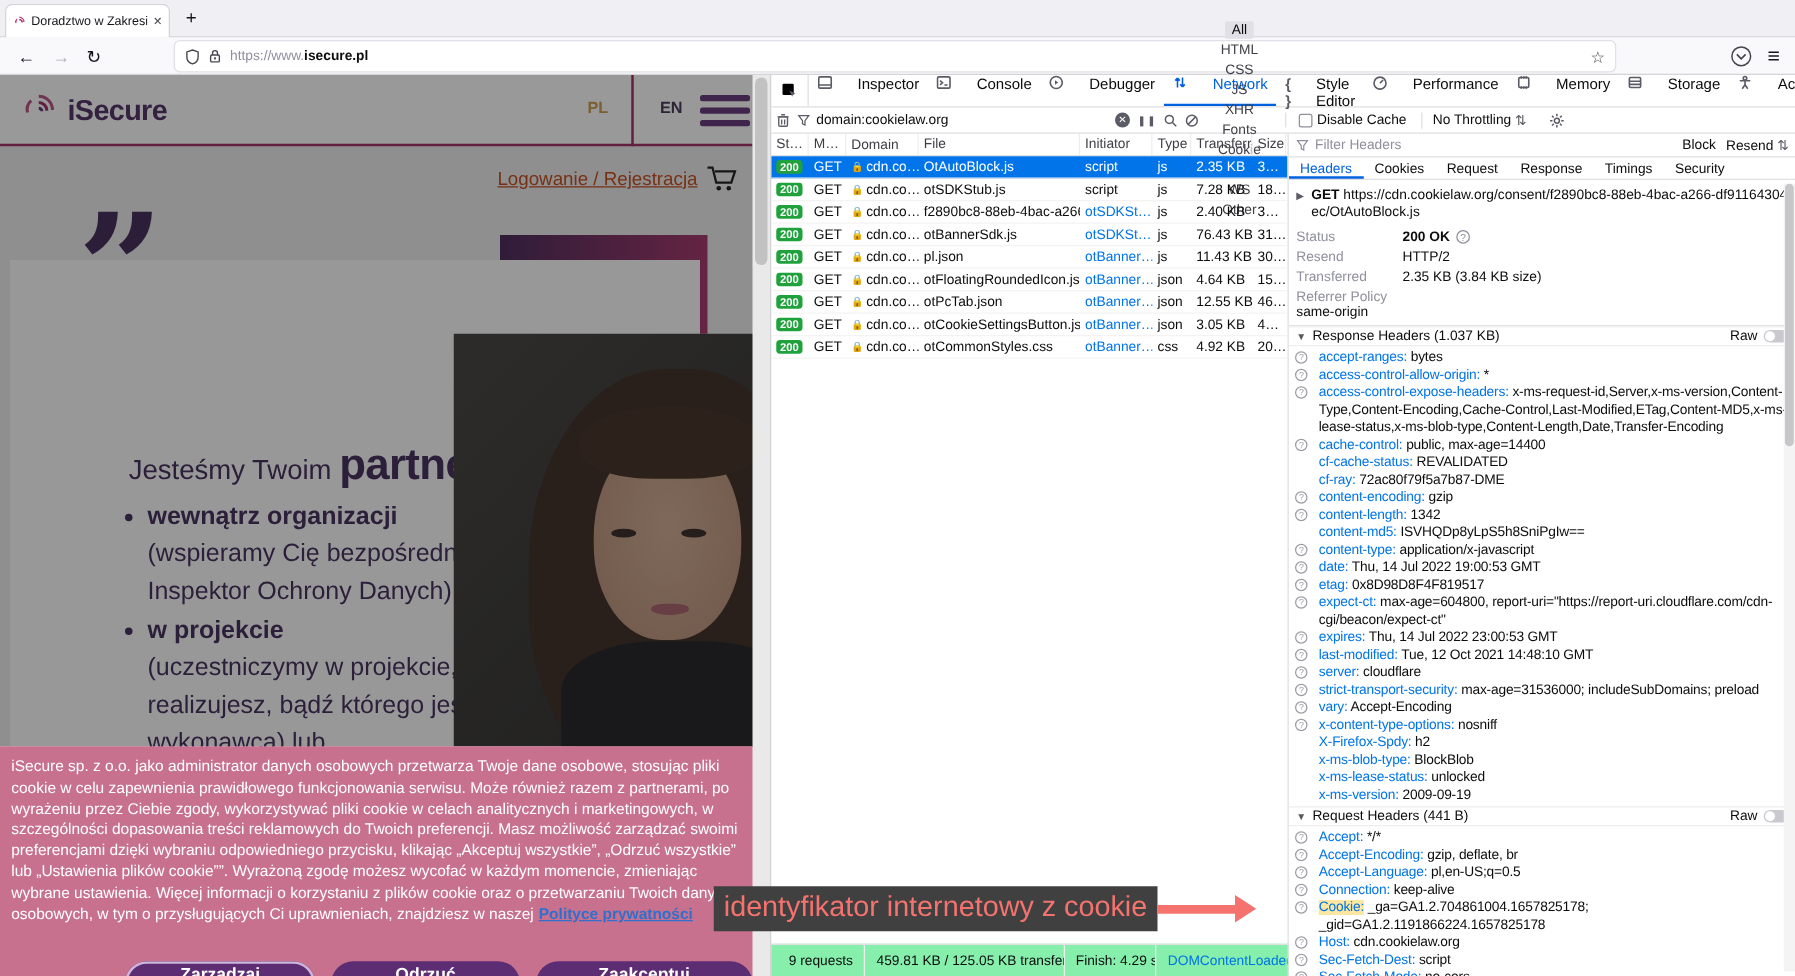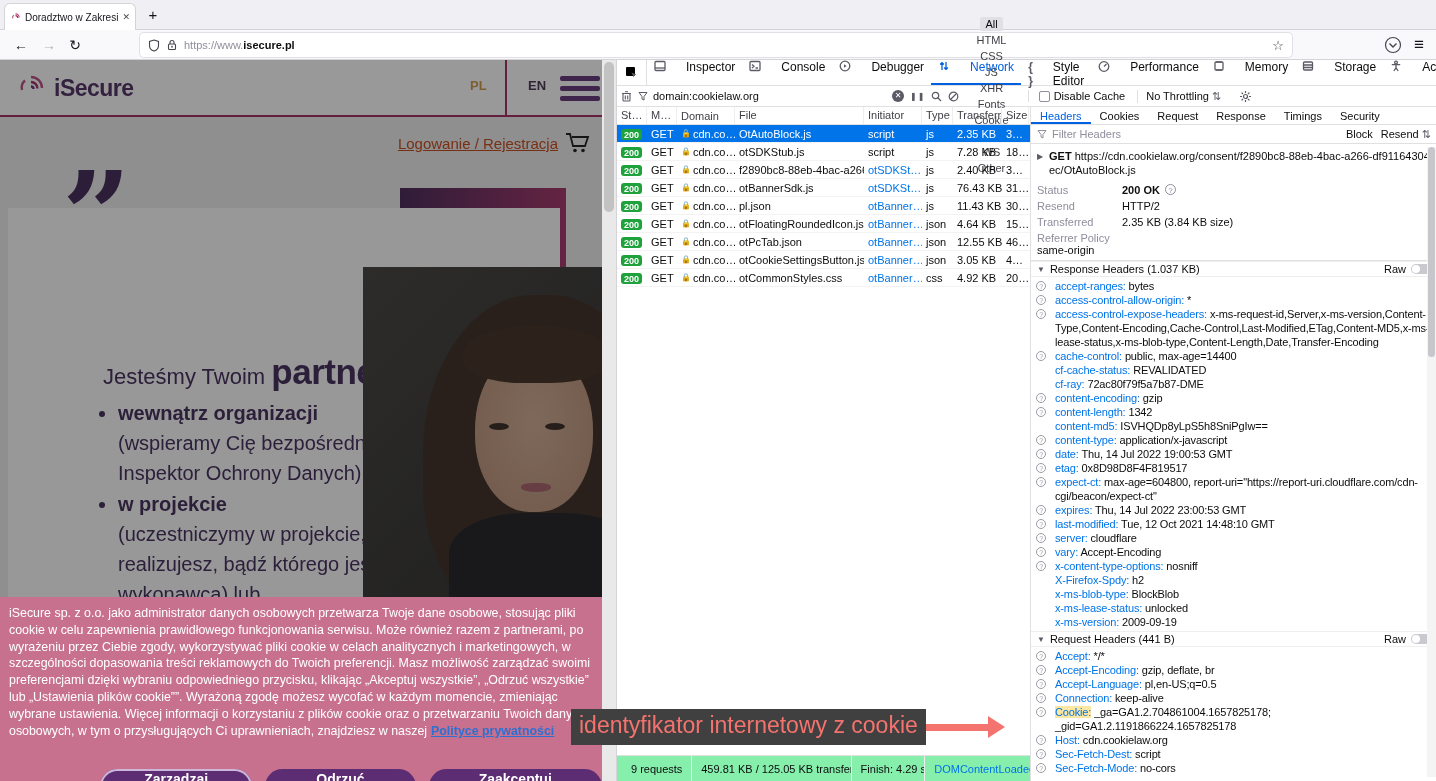--- a/index.html
+++ b/index.html
@@ -512,38 +512,38 @@
       </div>
     <div class="st-item">
         <span>Finish: 4.29 s</span>
       </div>
     <div class="st-item" style="border-right:none;">
         <span class="st-blue">DOMContentLoaded:</span>
       </div>
   </div>
 
   <div id="hd-pane">
+    <div id="hd-filter-row">
+      <svg width="10" height="10" viewBox="0 0 10 10">
+          <path d="M1 1.5h8L6 5.5v3.5L4 8V5.5z" stroke="#8f8f9d" fill="none" stroke-width="1"></path>
+        </svg>
+      <span>Filter Headers</span>
+      <div class="hd-fr-right">
+        <span>Block</span>
+        <span><span>Resend</span> <span style="color:#5b5b66;">⇅</span></span>
+      </div>
+    </div>
     <div id="hd-tabs">
         <div class="hd-tab active">Headers</div>
         <div class="hd-tab">Cookies</div>
         <div class="hd-tab">Request</div>
         <div class="hd-tab">Response</div>
         <div class="hd-tab">Timings</div>
         <div class="hd-tab">Security</div>
       </div>
-    <div id="hd-filter-row">
-      <svg width="10" height="10" viewBox="0 0 10 10">
-          <path d="M1 1.5h8L6 5.5v3.5L4 8V5.5z" stroke="#8f8f9d" fill="none" stroke-width="1"></path>
-        </svg>
-      <span>Filter Headers</span>
-      <div class="hd-fr-right">
-        <span>Block</span>
-        <span><span>Resend</span> <span style="color:#5b5b66;">⇅</span></span>
-      </div>
-    </div>
     <div id="req-summary">
       <div id="req-url-line">
         <span class="tri">▶</span>
         <b>GET</b>
         <span style="color:#0c0c0d;">https://cdn.cookielaw.org/consent/f2890bc8-88eb-4bac-a266-df91164304ec/OtAutoBlock.js</span>
       </div>
       <div class="kv">
           <span class="k">Status</span>
           <span class="v status-green">200 OK</span>
           <span class="qmark">?</span>
@@ -579,20 +579,21 @@
         <div class="hdr-row"><span class="qm">?</span><span class="hdr-name">content-encoding:</span><span class="hdr-val"> gzip</span></div>
         <div class="hdr-row"><span class="qm">?</span><span class="hdr-name">content-length:</span><span class="hdr-val"> 1342</span></div>
         <div class="hdr-row"><span class="hdr-name">content-md5:</span><span class="hdr-val"> ISVHQDp8yLpS5h8SniPgIw==</span></div>
         <div class="hdr-row"><span class="qm">?</span><span class="hdr-name">content-type:</span><span class="hdr-val"> application/x-javascript</span></div>
         <div class="hdr-row"><span class="qm">?</span><span class="hdr-name">date:</span><span class="hdr-val"> Thu, 14 Jul 2022 19:00:53 GMT</span></div>
         <div class="hdr-row"><span class="qm">?</span><span class="hdr-name">etag:</span><span class="hdr-val"> 0x8D98D8F4F819517</span></div>
         <div class="hdr-row"><span class="qm">?</span><span class="hdr-name">expect-ct:</span><span class="hdr-val"> max-age=604800, report-uri="https://report-uri.cloudflare.com/cdn-cgi/beacon/expect-ct"</span></div>
         <div class="hdr-row"><span class="qm">?</span><span class="hdr-name">expires:</span><span class="hdr-val"> Thu, 14 Jul 2022 23:00:53 GMT</span></div>
         <div class="hdr-row"><span class="qm">?</span><span class="hdr-name">last-modified:</span><span class="hdr-val"> Tue, 12 Oct 2021 14:48:10 GMT</span></div>
         <div class="hdr-row"><span class="qm">?</span><span class="hdr-name">server:</span><span class="hdr-val"> cloudflare</span></div>
+        <div class="hdr-row"><span class="qm">?</span><span class="hdr-name">strict-transport-security:</span><span class="hdr-val"> max-age=31536000; includeSubDomains; preload</span></div>
         <div class="hdr-row"><span class="qm">?</span><span class="hdr-name">vary:</span><span class="hdr-val"> Accept-Encoding</span></div>
         <div class="hdr-row"><span class="qm">?</span><span class="hdr-name">x-content-type-options:</span><span class="hdr-val"> nosniff</span></div>
         <div class="hdr-row"><span class="hdr-name">X-Firefox-Spdy:</span><span class="hdr-val"> h2</span></div>
         <div class="hdr-row"><span class="hdr-name">x-ms-blob-type:</span><span class="hdr-val"> BlockBlob</span></div>
         <div class="hdr-row"><span class="hdr-name">x-ms-lease-status:</span><span class="hdr-val"> unlocked</span></div>
         <div class="hdr-row"><span class="hdr-name">x-ms-version:</span><span class="hdr-val"> 2009-09-19</span></div>
       </div>
     <div class="sec-bar">
       <span class="tri">▼</span>
       <span>Request Headers (441 B)</span>

